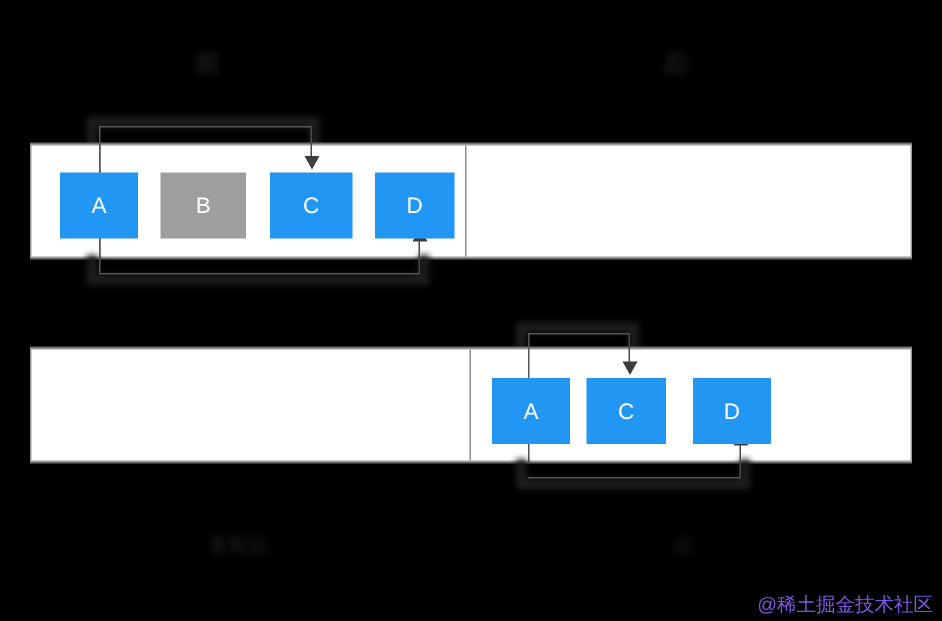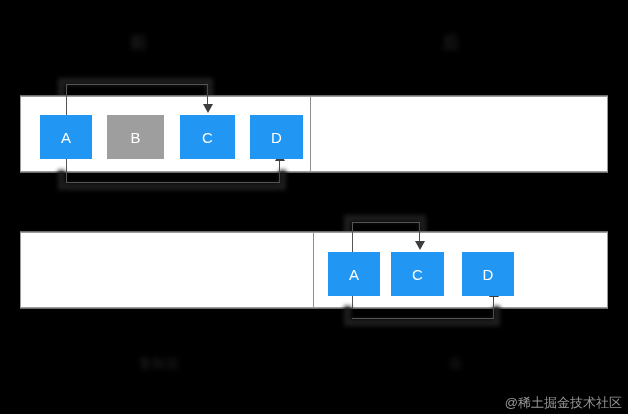--- a/index.html
+++ b/index.html
@@ -104,21 +104,21 @@
     position: absolute;
     background: #1d1d1d;
   }
 
   
   .watermark {
     position: absolute;
     right: 6px;
     bottom: 2px;
     font-size: 13px;
-    color: #a3a3a3;
+    color: #8b5cf6;
     letter-spacing: 0px;
     opacity: 0.92;
     white-space: nowrap;
     filter: blur(0.35px);
     -webkit-user-select: none;
     user-select: none;
   }
 </style>
 </head>
 <body>

